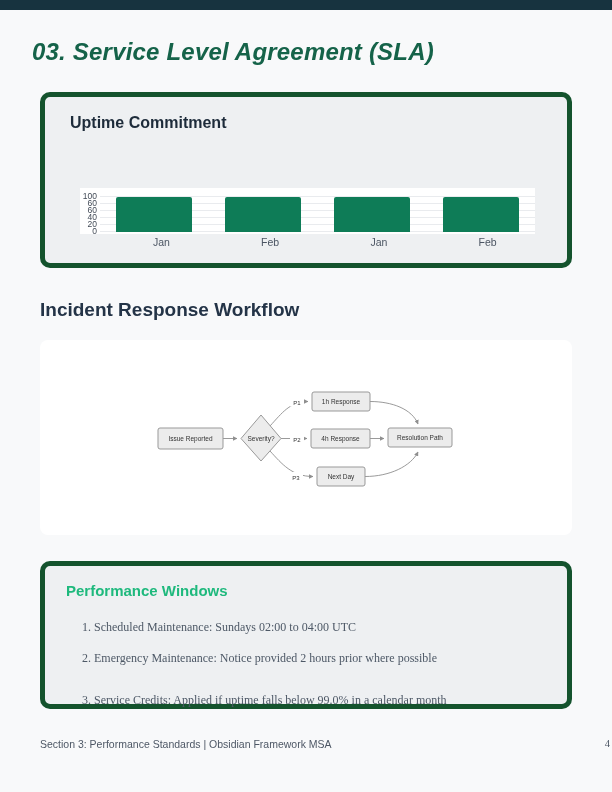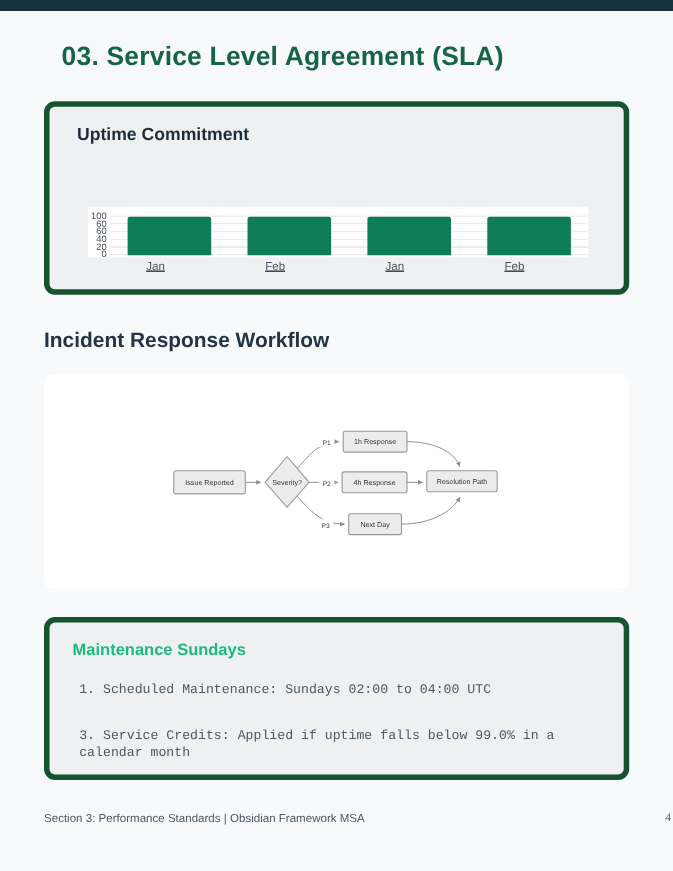--- a/index.html
+++ b/index.html
@@ -1,42 +1,42 @@
 <!DOCTYPE html>
 <html style="--topbar: #17333f; --title_green: #156349; --navy: #1d2b3a; --bar_green: #0e7c57; --emerald: #1eb97d;"><head>
 <meta charset="utf-8">
 <style>
   html,body{margin:0;padding:0;}
   body{width:612px;height:792px;background:#f8f9fa;font-family:"Liberation Sans",sans-serif;overflow:hidden;}
   .page{position:relative;width:612px;height:792px;background:#f8f9fa;}
   .topbar{position:absolute;left:0;top:0;width:612px;height:10px;background:var(--topbar,#17333f);}
-  .h1{position:absolute;left:56px;top:38px;width:540px;font-size:24px;font-weight:700;letter-spacing:.2px;color:var(--title_green,#156349);}
+  .h1{position:absolute;left:32px;top:38px;width:540px;font-size:24px;font-weight:700;letter-spacing:.2px;color:var(--title_green,#156349);font-style:italic;}
   .card{position:absolute;left:40px;width:532px;background:#eef0f2;border:5px solid #14532d;border-radius:10px;box-sizing:border-box;}
   .card1{top:92px;height:176px;padding:17px 25px 0 25px;}
   .card-title{font-size:16px;font-weight:700;color:var(--navy,#1d2b3a);margin:0;}
   .card-body{font-family:"Liberation Serif",serif;font-size:12.5px;line-height:16px;color:#3e4a57;margin:9px 0 0 0;width:478px;}
   
   .chart-box{position:absolute;left:35px;top:91px;width:455px;height:46px;background:#fff;}
   .yaxis{position:absolute;left:0;top:0;width:19px;height:46px;}
   .yaxis span{position:absolute;right:2px;font-size:8.5px;line-height:8.5px;color:#434b57;}
   .plot{position:absolute;left:20px;top:8px;width:435px;height:35px;border-top:1px solid #e9ebee;
         background:repeating-linear-gradient(to top,#e9ebee 0,#e9ebee 1px,transparent 1px,transparent 7px);
         display:flex;}
   .slot{flex:1;display:flex;align-items:flex-end;justify-content:center;}
   .bar{width:76px;background:var(--bar_green,#0e7c57);border-radius:2px 2px 0 0;}
-  .xlabels{position:absolute;left:42px;top:139px;width:435px;display:flex;text-decoration:underline;}
+  .xlabels{position:absolute;left:62px;top:139px;width:435px;display:flex;}
   .xlabels span{flex:1;text-align:center;font-size:10.5px;color:#4b5563;}
   .h2{position:absolute;left:40px;top:299px;font-size:19px;font-weight:700;color:#243447;}
   .diagram{position:absolute;left:40px;top:340px;width:532px;height:195px;background:#ffffff;border-radius:8px;}
   .diagram svg{display:block;}
   .node-text{font-family:"Liberation Sans",sans-serif;font-size:6.5px;fill:#333333;}
   .edge-label{font-family:"Liberation Sans",sans-serif;font-size:6px;fill:#333333;}
   .card2{top:561px;height:148px;padding:16px 21px 0 21px;}
   .card2 .card-title{font-size:15px;color:var(--emerald,#1eb97d);}
-  .mw-item{font-family:Liberation Mono, monospace;font-size:12px;line-height:15px;color:#4d5866;margin:6px;}
+  .mw-item{font-family:Liberation Serif, serif;font-size:12px;line-height:15px;color:#4d5866;margin:16px;}
   .mw-1{margin-top:21px;}
   .mw-2{margin-top:12px;}
   .mw-3{margin-top:27px;}
   .footer{position:absolute;left:40px;top:738px;width:532px;font-family:Liberation Sans, sans-serif;font-size:10.5px;color:#4d5765;}
   .pagenum{position:absolute;top:738px;right:2px;font-family:"Liberation Serif",serif;font-size:10.5px;color:#4d5765;}
 </style>
 </head>
 <body>
 
 <div class="page">
@@ -113,21 +113,22 @@
       <rect x="271" y="89" width="59" height="19" rx="2" fill="#ececec" stroke="#999999" stroke-width="1"></rect>
       <text class="node-text" x="300.5" y="101" text-anchor="middle">4h Response</text>
       <rect x="277" y="127" width="48" height="19" rx="2" fill="#ececec" stroke="#999999" stroke-width="1"></rect>
       <text class="node-text" x="301" y="139" text-anchor="middle">Next Day</text>
       <rect x="348" y="88" width="64" height="19" rx="2" fill="#ececec" stroke="#999999" stroke-width="1"></rect>
       <text class="node-text" x="380" y="100" text-anchor="middle">Resolution Path</text>
     </svg>
   </div>
 
   <div class="card card2">
-    <p class="card-title">Maintenance Sundays</p>
+    <p class="card-title">Performance Windows</p>
     <p class="mw-item mw-1">1. Scheduled Maintenance: Sundays 02:00 to 04:00 UTC</p>
+    <p class="mw-item mw-2">2. Emergency Maintenance: Notice provided 2 hours prior where possible</p>
     <p class="mw-item mw-3">3. Service Credits: Applied if uptime falls below 99.0% in a calendar month</p>
   </div>
 
   <div class="footer">Section 3: Performance Standards | Obsidian Framework MSA</div>
   <div class="pagenum">4</div>
 
 </div>
 
 </body></html>

